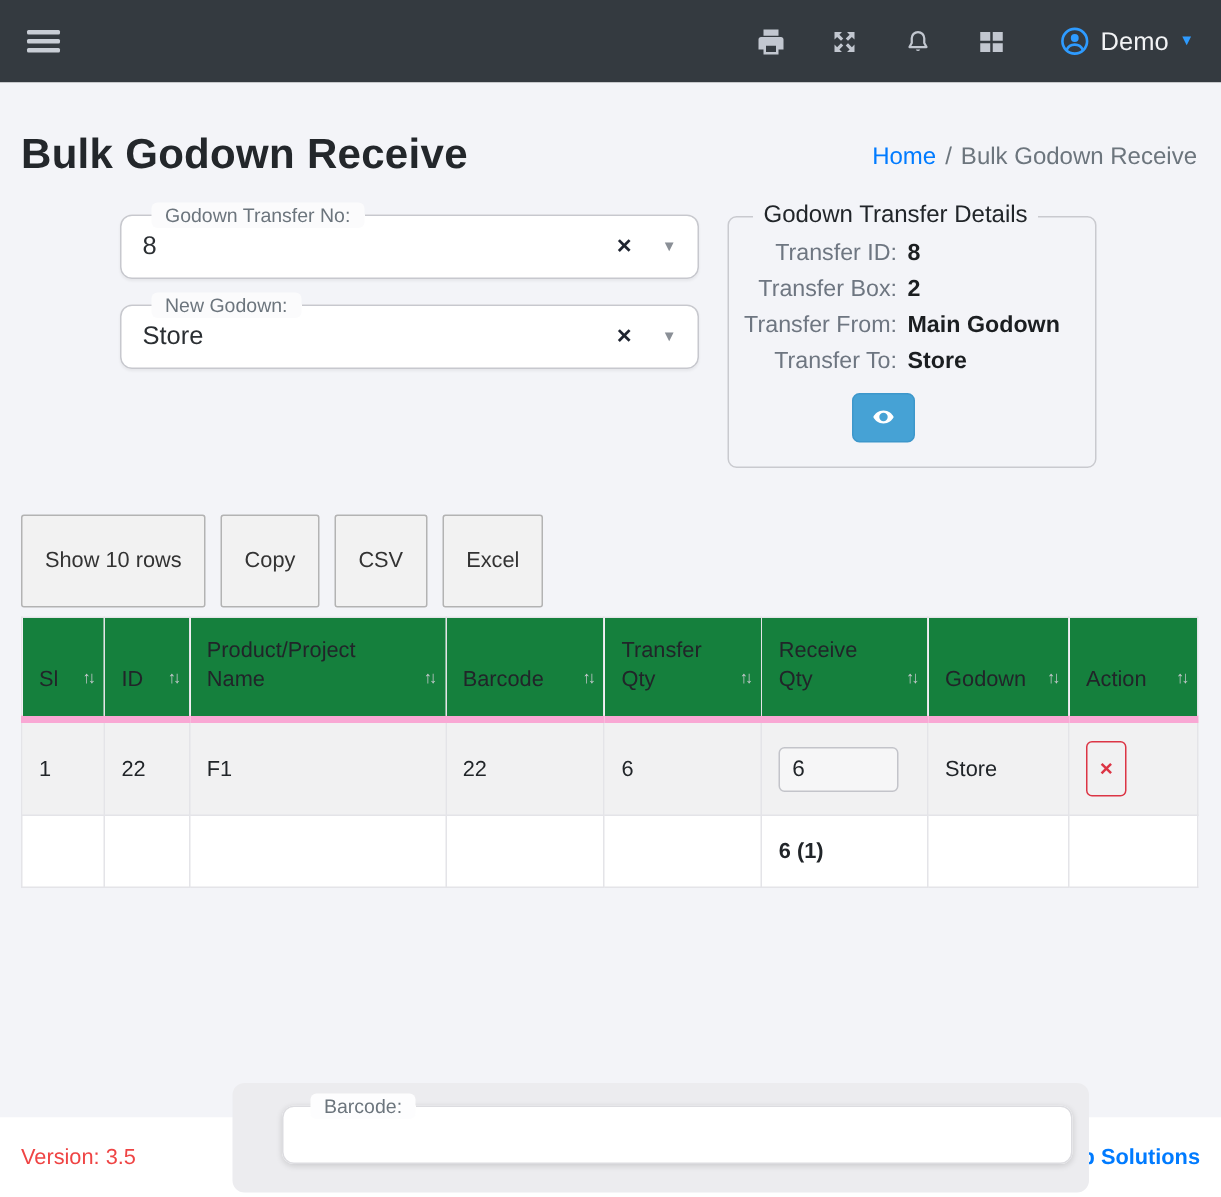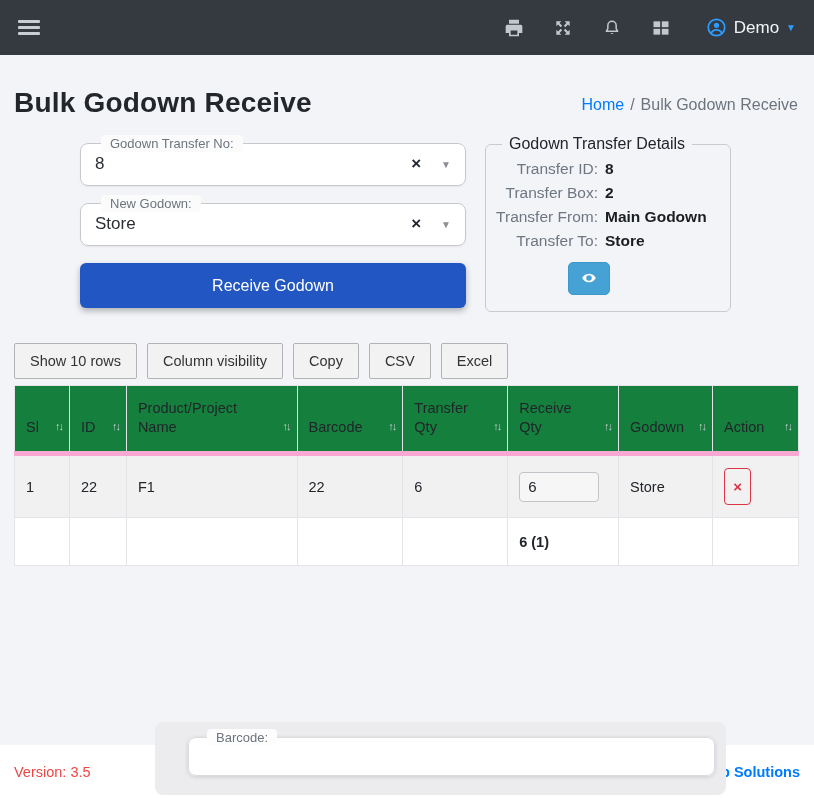--- a/index.html
+++ b/index.html
@@ -75,21 +75,21 @@
   .eye-btn {
     display:block; margin:9px auto 0 72px; width:42px; height:33px;
     background:#46a2d5; border:1px solid #3d97cb; border-radius:5px; cursor:pointer;
   }
   .eye-btn svg { width:20px; height:16px; margin-top:2px; }
 
   
   .table-section { margin:31px 14px 0 14px; }
   .dt-buttons { display:flex; gap:10px; margin-bottom:6px; }
   .dt-btn {
-    padding:9px 15px; font-size:14.5px; color:#333; font-family:inherit;
+    padding:22px 15px; font-size:14.5px; color:#333; font-family:inherit;
     background:#f2f2f2; border:1px solid #b3b3b3; border-radius:2px; cursor:pointer;
   }
   table.grid { border-collapse:collapse; width:785px; background:#fff; font-size:14.5px; }
   table.grid th, table.grid td { border:1px solid #e4e4e8; }
   table.grid thead th {
     font-weight:400; color:#212529; text-align:left; vertical-align:bottom;
     padding:13px 26px 14px 11px; position:relative; line-height:19px;
     border-bottom:5px solid #f9a8d4; background:#15803d; cursor:pointer;
   }
   .sort { position:absolute; right:7px; bottom:15px; color:#c9c9cf; font-size:11px; letter-spacing:-2px; }
@@ -196,21 +196,20 @@
         </div>
       </fieldset>
       <fieldset class="field">
         <legend>New Godown:</legend>
         <div class="select-line">
           <span class="select-value">Store</span>
           <span class="select-clear">×</span>
           <span class="select-caret">▼</span>
         </div>
       </fieldset>
-      <button class="submit-btn">Receive Godown</button>
     </div>
 
     <fieldset class="details">
       <legend>Godown Transfer Details</legend>
       <div class="drow">
         <span class="dlabel">Transfer ID:</span>
         <span class="dvalue">8</span>
       </div>
       <div class="drow">
         <span class="dlabel">Transfer Box:</span>
@@ -231,21 +230,20 @@
               <circle cx="12" cy="12" r="2" fill="#46a2d5"></circle>
             </svg>
         </span>
       </button>
     </fieldset>
   </div>
 
   <div class="table-section">
     <div class="dt-buttons">
       <button class="dt-btn">Show 10 rows</button>
-      <button class="dt-btn">Column visibility</button>
       <button class="dt-btn">Copy</button>
       <button class="dt-btn">CSV</button>
       <button class="dt-btn">Excel</button>
     </div>
 
     <table class="grid">
       <colgroup>
         <col style="width:55px">
           <col style="width:57px">
           <col style="width:171px">

